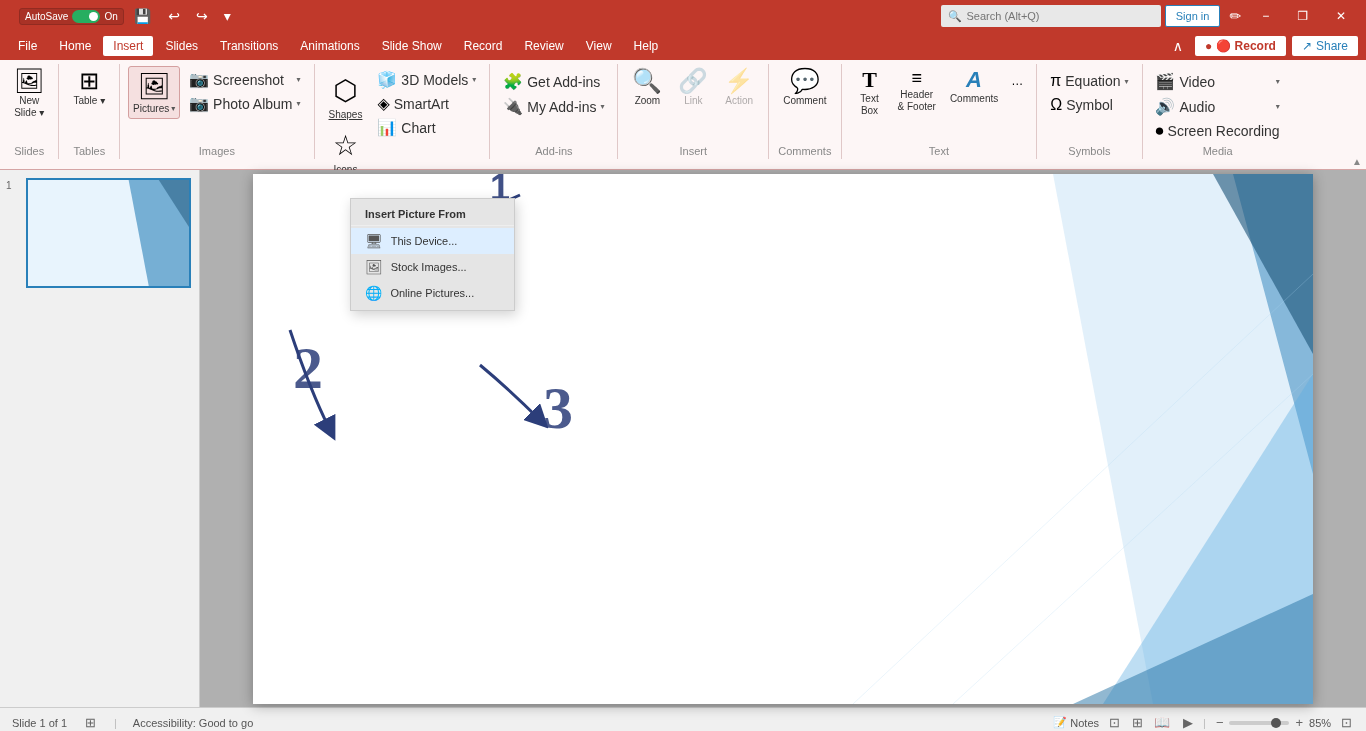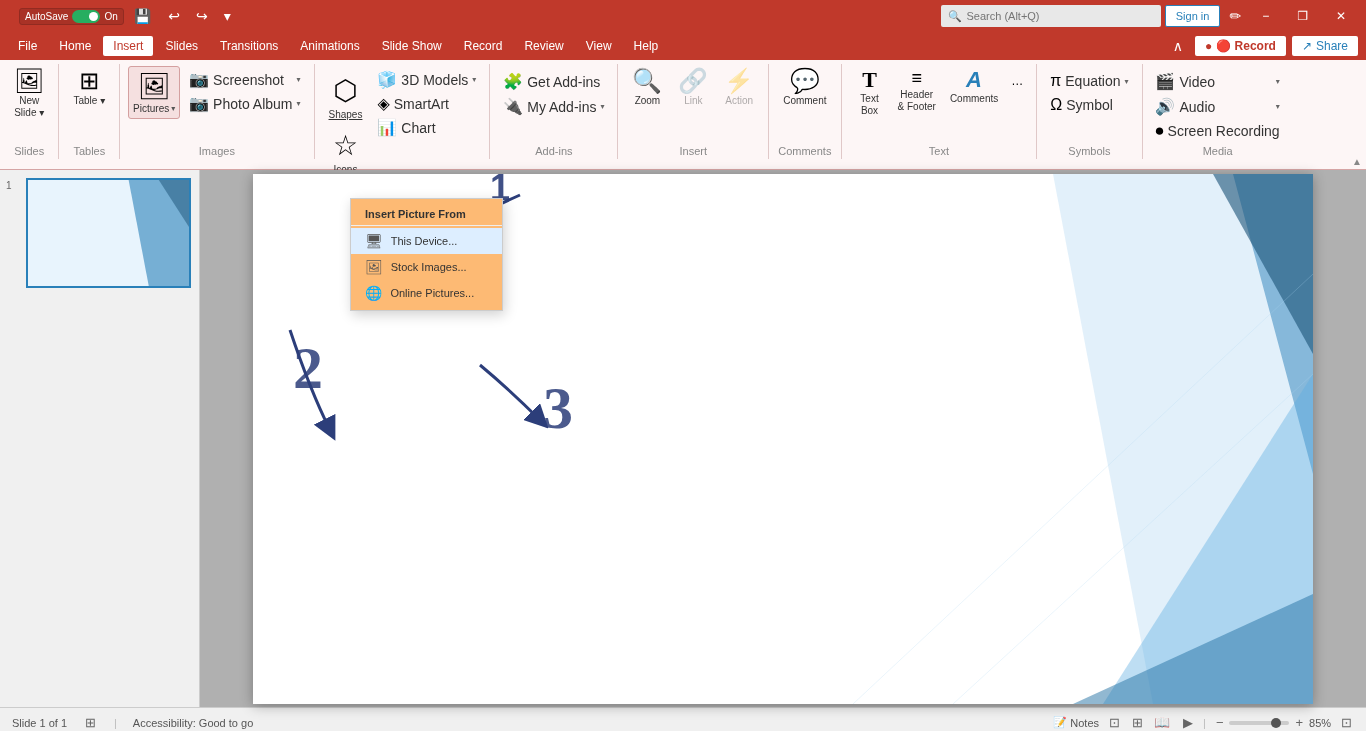--- a/index.html
+++ b/index.html
@@ -248,24 +248,24 @@
       position: relative;
       overflow: hidden;
       box-shadow: 0 2px 12px rgba(0,0,0,0.3);
     }
 
     
     #dropdown-menu {
       position: absolute;
       top: 140px;
       left: 120px;
-      background: #fdba74;
+      background: #e5e5e5;
       border: 1px solid #ccc;
       box-shadow: 2px 4px 12px rgba(0,0,0,0.18);
-      width: 153px;
+      width: 165px;
       z-index: 100;
       padding: 4px 0;
     }
     .dropdown-header {
       padding: 5px 14px;
       font-size: 11px;
       font-weight: 600;
       color: #333;
       border-bottom: 1px solid #eee;
       margin-bottom: 2px;

